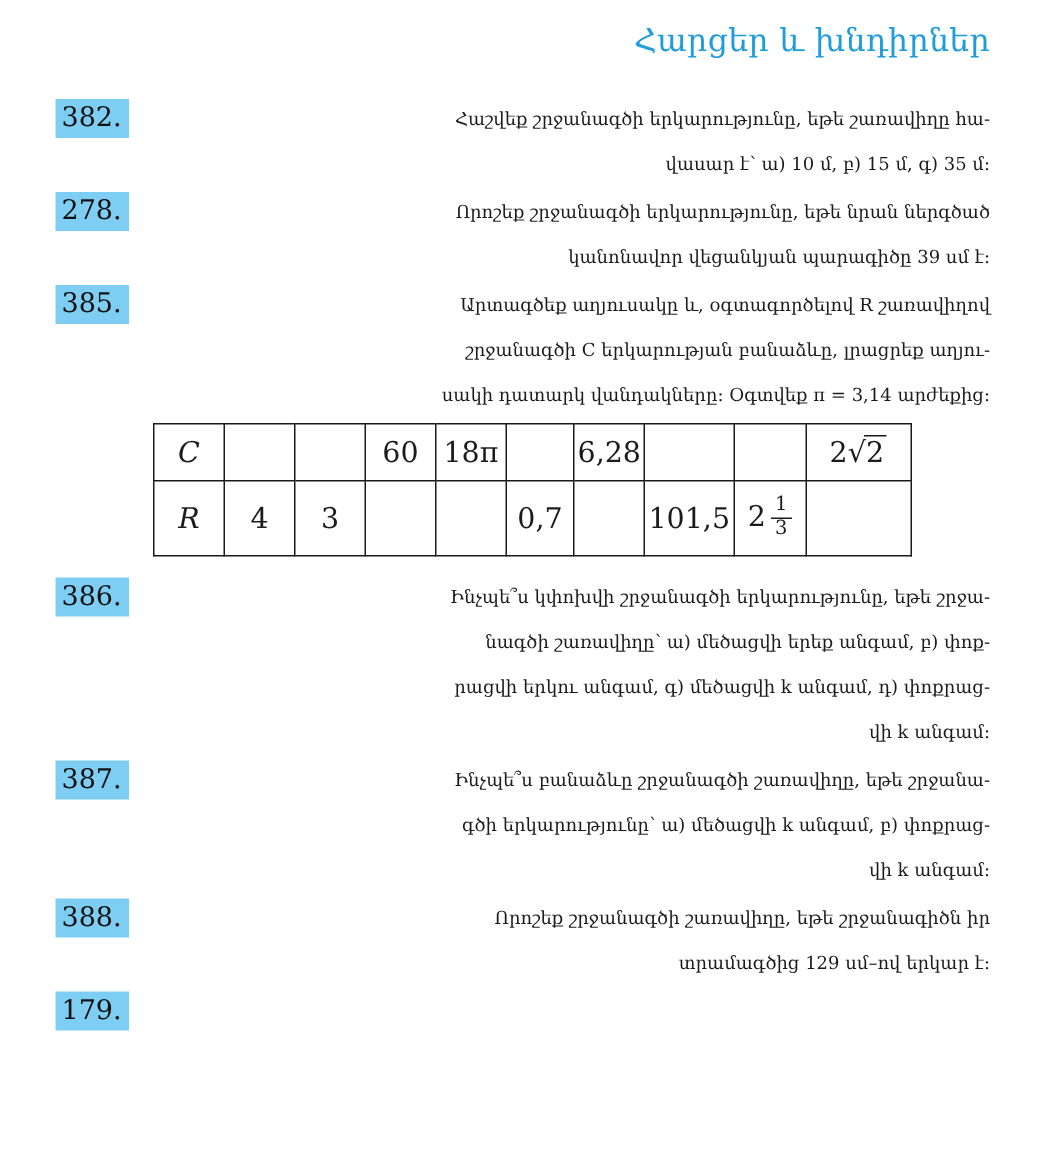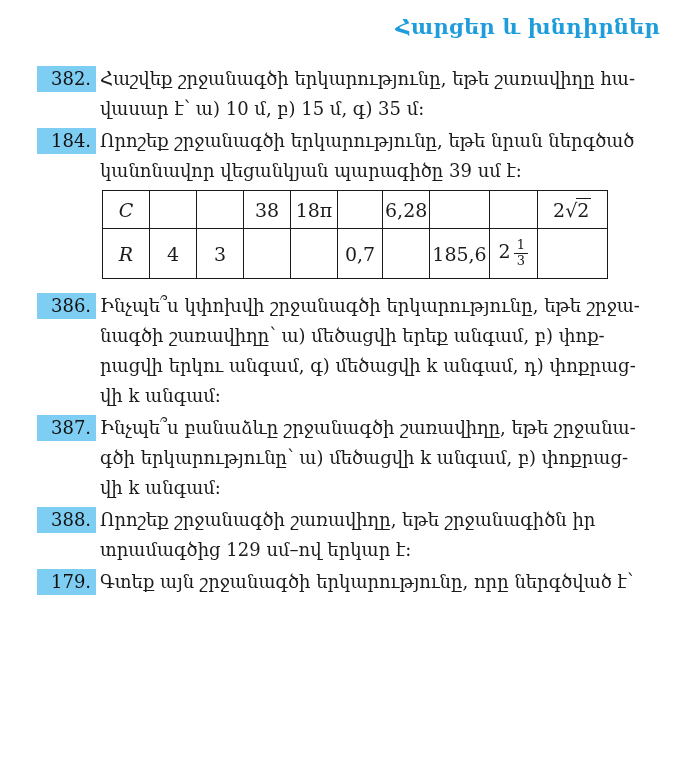--- a/index.html
+++ b/index.html
@@ -16,47 +16,48 @@
     width: 700px;
     height: 782px;
     padding: 14px 40px 0 37px;
   }
   .title-row {
     text-align: right;
     margin: 0 0 24px 0;
   }
   .page-title {
     color: #1e9cdb;
-    font-weight: bold;
+    font-weight: normal;
     font-size: 21px;
     line-height: 26px;
     letter-spacing: 0.2px;
   }
   .problem {
     position: relative;
     padding-left: 63px;
     margin-bottom: 2px;
     min-height: 30px;
   }
   .problem-number {
     position: absolute;
     left: 0;
     top: 2px;
     display: inline-block;
     background: #7ecdf2;
     color: #111111;
     font-size: 18px;
     line-height: 25px;
-    padding: 0 5px 1px 14px;
+    padding: 0 5px 1px 4px;
   }
   .problem-text {
-    font-size: 18px;
+    font-size: 12px;
     line-height: 30px;
     white-space: pre-line;
     max-width: 562px;
+    text-align: right;
   }
   .table-wrap {
     margin: 4px 0 12px 65px;
   }
   table.values {
     border-collapse: collapse;
     table-layout: fixed;
   }
   table.values td {
     border: 1.6px solid #1a1a1a;
@@ -95,64 +96,70 @@
   </div>
 
   <div class="problem">
     <span class="problem-number">382.</span>
     <div class="problem-text">Հաշվեք շրջանագծի երկարությունը, եթե շառավիղը հա-
 վասար է՝ ա) 10 մ, բ) 15 մ, գ) 35 մ:</div>
   </div>
 
 
   <div class="problem">
-    <span class="problem-number">184.</span>
+    <span class="problem-number">278.</span>
     <div class="problem-text">Որոշեք շրջանագծի երկարությունը, եթե նրան ներգծած
 կանոնավոր վեցանկյան պարագիծը 39 սմ է:</div>
   </div>
 
+  <div class="problem">
+    <span class="problem-number">385.</span>
+    <div class="problem-text">Արտագծեք աղյուսակը և, օգտագործելով R շառավիղով
+շրջանագծի C երկարության բանաձևը, լրացրեք աղյու-
+սակի դատարկ վանդակները: Օգտվեք π = 3,14 արժեքից:</div>
+  </div>
 
   <div class="table-wrap">
     <table class="values">
       <colgroup>
         <col style="width:47px">
           <col style="width:47px">
           <col style="width:47px">
         <col style="width:47px">
           <col style="width:47px">
           <col style="width:45px">
         <col style="width:38px">
           <col style="width:55px">
           <col style="width:48px">
         <col style="width:70px">
       </colgroup>
       <tbody>
           <tr class="row-c">
         <td class="lbl">C</td>
         <td></td>
         <td></td>
-        <td>38</td>
+        <td>60</td>
         <td>18π</td>
         <td></td>
         <td>6,28</td>
         <td></td>
         <td></td>
         <td>
           <span class="sqrt-expr"><span>2</span><span class="radical-sign">√</span><span class="radicand">2</span></span>
         </td>
       </tr>
       <tr class="row-r">
         <td class="lbl">R</td>
         <td>4</td>
         <td>3</td>
         <td></td>
         <td></td>
         <td>0,7</td>
         <td></td>
-        <td>185,6</td>
+        <td>101,5</td>
         <td>
           <span class="mixed-whole">2</span><span class="frac">
                 <span class="num">1</span>
                 <span class="den">3</span>
               </span>
         </td>
         <td></td>
       </tr>
     </tbody>
       </table>
@@ -174,16 +181,15 @@
   </div>
 
   <div class="problem">
     <span class="problem-number">388.</span>
     <div class="problem-text">Որոշեք շրջանագծի շառավիղը, եթե շրջանագիծն իր
 տրամագծից 129 սմ–ով երկար է:</div>
   </div>
 
   <div class="problem">
     <span class="problem-number">179.</span>
-    <div class="problem-text">Գտեք այն շրջանագծի երկարությունը, որը ներգծված է՝</div>
   </div>
 
 </div>
 
 </body></html>

